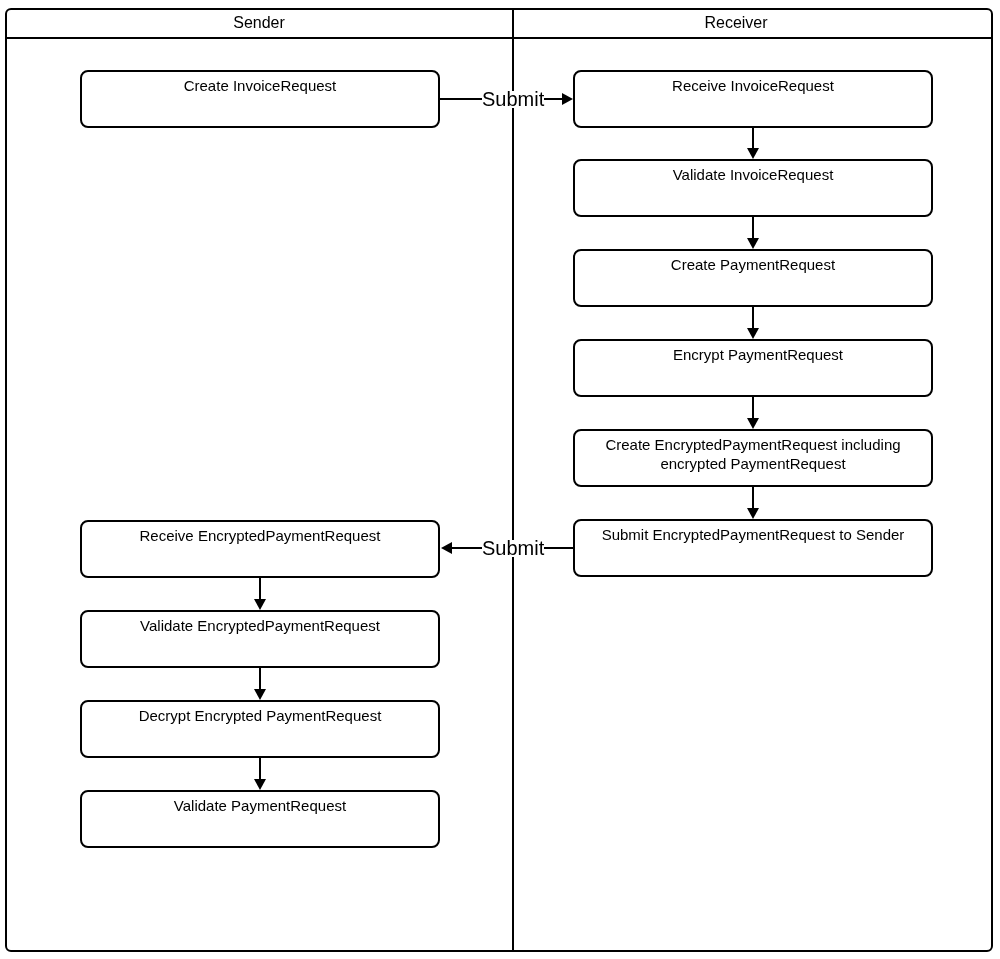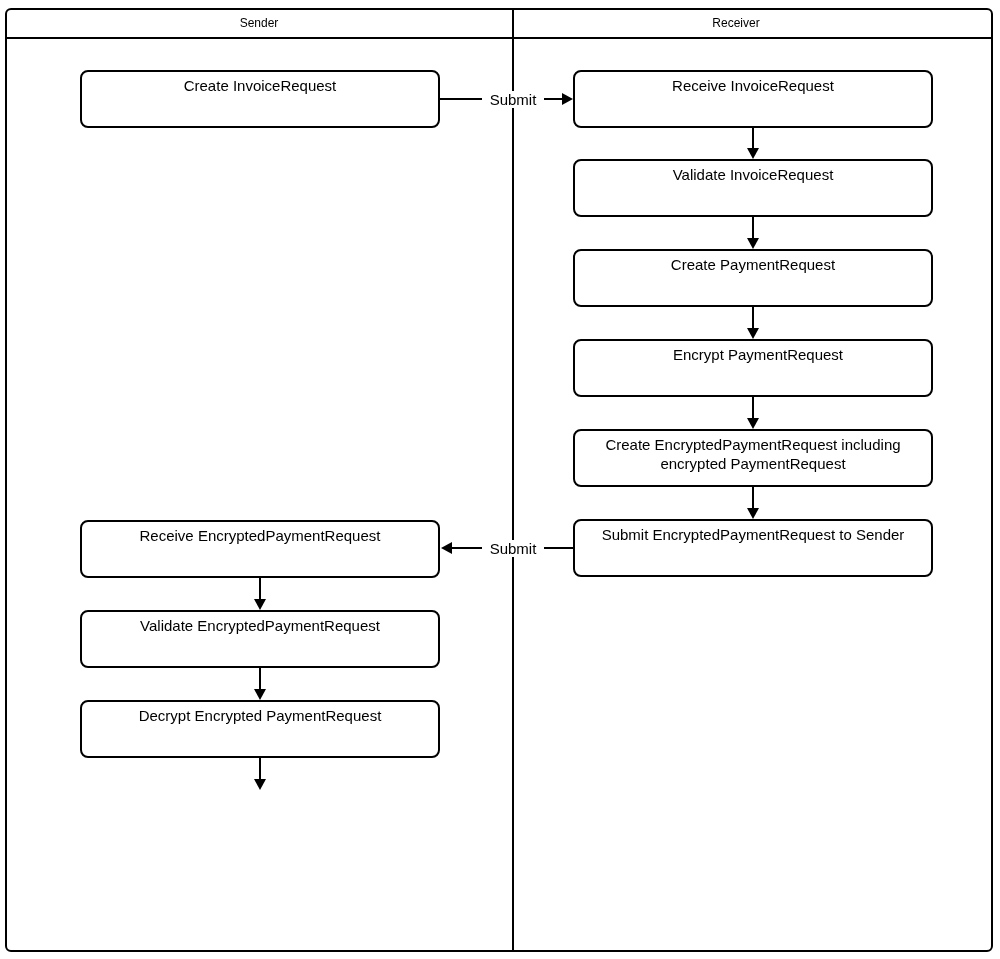--- a/index.html
+++ b/index.html
@@ -34,21 +34,21 @@
     position: absolute;
     left: 5px;
     top: 8px;
     width: 988px;
     height: 31px;
     border-bottom: 2px solid #000000;
   }
   .lane-title {
     position: absolute;
     top: 16px;
-    font-size: 12px;
+    font-size: 16px;
     line-height: 14px;
     text-align: center;
   }
   .lane-title.sender { left: 5px; width: 508px; }
   .lane-title.receiver { left: 513px; width: 446px; }
   .lane-divider {
     position: absolute;
     left: 512px;
     top: 8px;
     width: 2px;
@@ -97,21 +97,21 @@
   .ahead.left {
     border-top: 6px solid transparent;
     border-bottom: 6px solid transparent;
     border-right: 11px solid #000000;
   }
   .edge-label {
     position: absolute;
     left: 482px;
     width: 62px;
     text-align: center;
-    font-size: 15px;
+    font-size: 20px;
     line-height: 17px;
     background: #ffffff;
     z-index: 4;
   }
 </style>
 </head>
 <body>
 
 <div class="canvas">
 
@@ -125,20 +125,23 @@
     <span>Create InvoiceRequest</span>
   </div>
   <div class="node" style="left:80px; top:610px;">
     <span>Validate EncryptedPaymentRequest</span>
   </div>
   <div class="node" style="left:80px; top:520px;">
     <span>Receive EncryptedPaymentRequest</span>
   </div>
   <div class="node" style="left:80px; top:700px;">
     <span>Decrypt Encrypted PaymentRequest</span>
+  </div>
+  <div class="node" style="left:80px; top:790px;">
+    <span>Validate PaymentRequest</span>
   </div>
 
   <div class="node" style="left:573px; top:70px;">
     <span>Receive InvoiceRequest</span>
   </div>
   <div class="node" style="left:573px; top:159px;">
     <span>Validate InvoiceRequest</span>
   </div>
   <div class="node" style="left:573px; top:249px;">
     <span>Create PaymentRequest</span>

